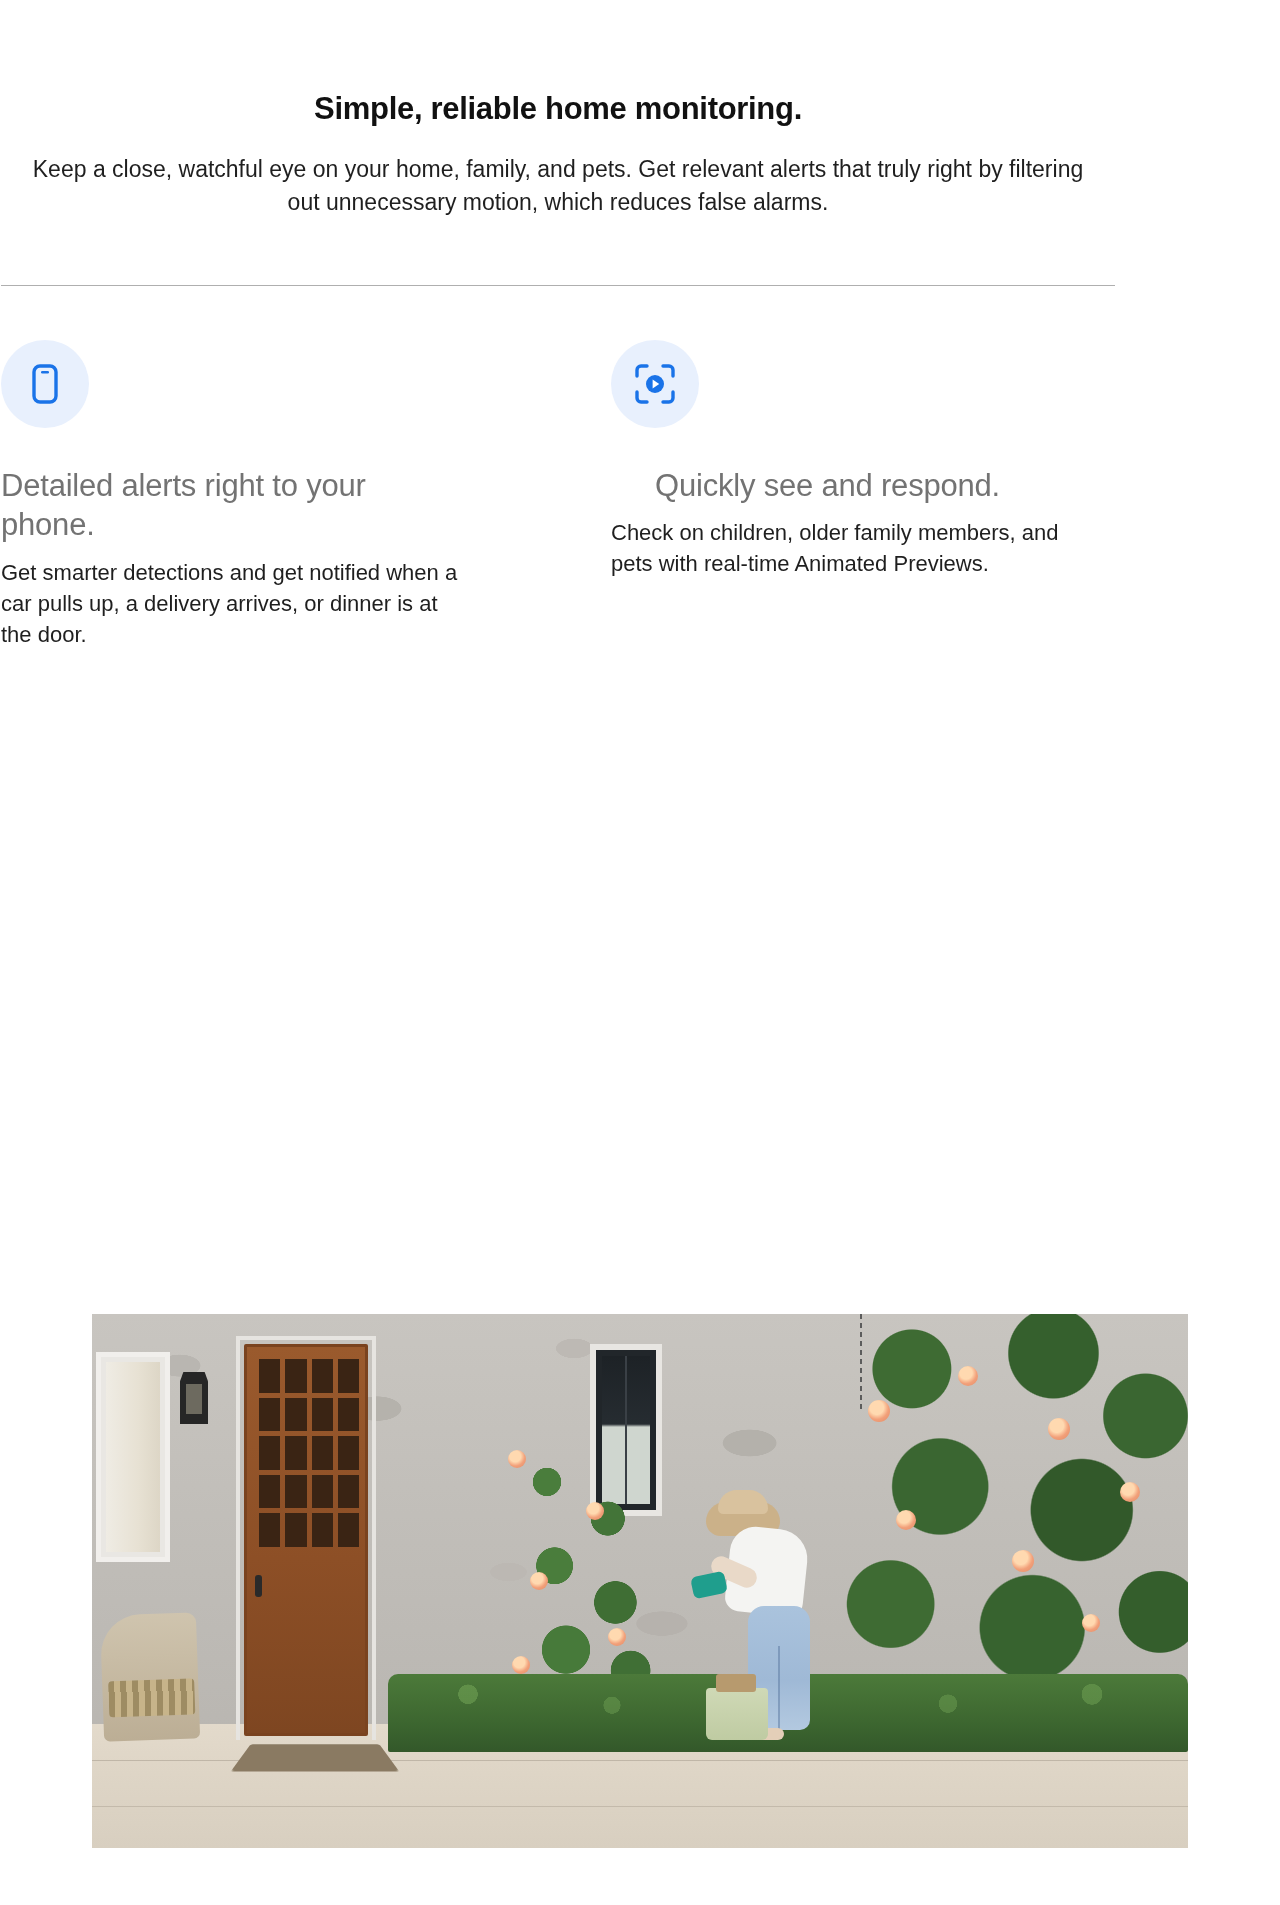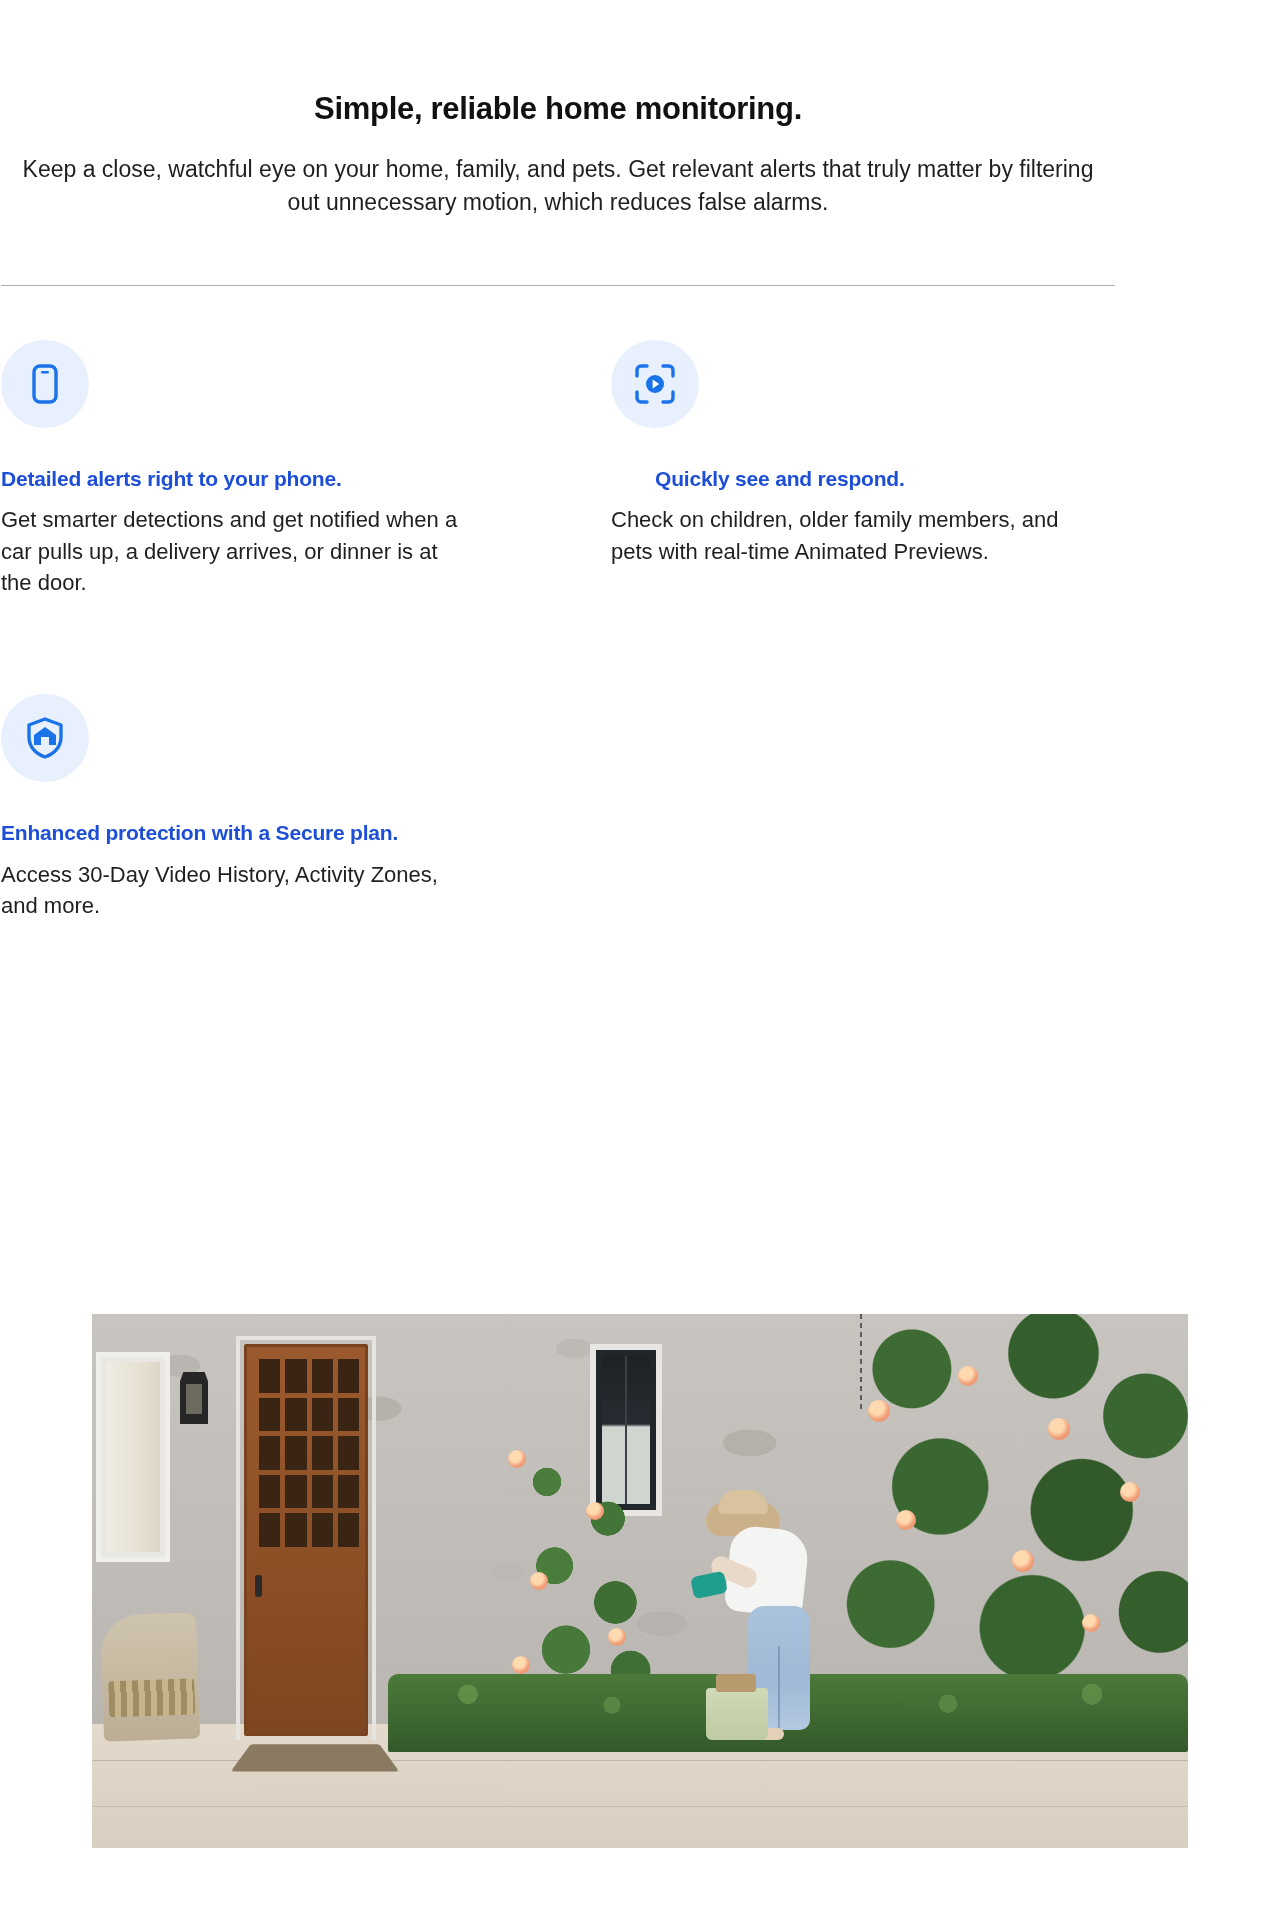--- a/index.html
+++ b/index.html
@@ -65,25 +65,25 @@
     width: 88px;
     height: 88px;
     border-radius: 50%;
     background: #e8f0fd;
     display: flex;
     align-items: center;
     justify-content: center;
   }
   .feature h2 {
     margin-top: 38px;
-    font-size: 21px;
-    font-weight: 700;
+    font-size: 31px;
+    font-weight: 400;
     line-height: 1.28;
     letter-spacing: -0.2px;
-    color: #1d4ed8;
+    color: #737373;
     max-width: 440px;
   }
   .feature p {
     margin-top: 12px;
     font-size: 22px;
     line-height: 1.42;
     color: #1f1f1f;
     max-width: 470px;
   }
   .feature.right h2 { max-width: 500px; margin-left: 44px; }
@@ -301,21 +301,21 @@
   
   svg { display:block; }
 </style>
 </head>
 <body>
 
 <div class="page">
 
   <div class="header">
     <h1>Simple, reliable home monitoring.</h1>
-    <div class="sub">Keep a close, watchful eye on your home, family, and pets. Get relevant alerts that truly matter by filtering out unnecessary motion, which reduces false alarms.</div>
+    <div class="sub">Keep a close, watchful eye on your home, family, and pets. Get relevant alerts that truly right by filtering out unnecessary motion, which reduces false alarms.</div>
   </div>
 
   <div class="divider"></div>
 
   <div class="features">
 
     <div class="feature left">
       <div class="icon-badge">
         <span>
           <svg width="40" height="44" viewBox="0 0 40 44">
@@ -338,33 +338,20 @@
             <path d="M15 41H9a4 4 0 0 1-4-4v-6" fill="none" stroke="#1a73e8" stroke-width="3.4" stroke-linecap="round"></path>
             <circle cx="23" cy="23" r="9" fill="#1a73e8"></circle>
             <path d="M20.6 18.6 27.2 23l-6.6 4.4z" fill="#ffffff"></path>
           </svg>
         </span>
       </div>
       <h2>Quickly see and respond.</h2>
       <p>Check on children, older family members, and pets with real-time Animated Previews.</p>
     </div>
 
-    <div class="feature left row2">
-      <div class="icon-badge">
-        <span>
-          <svg width="44" height="46" viewBox="0 0 44 46">
-            <path d="M22 4 6 10v12c0 10 7 17 16 20 9-3 16-10 16-20V10z" fill="none" stroke="#1a73e8" stroke-width="3.4" stroke-linejoin="round"></path>
-            <path d="M22 12 11 20v10h22V20z" fill="#1a73e8"></path>
-            <rect x="18" y="22" width="8" height="8" fill="#e8f0fd"></rect>
-          </svg>
-        </span>
-      </div>
-      <h2>Enhanced protection with a Secure plan.</h2>
-      <p>Access 30-Day Video History, Activity Zones, and more.</p>
-    </div>
 
   </div>
 
   <div class="photo-wrap">
     <div class="photo">
       <div class="wall"></div>
       <div class="ground"></div>
 
       <div class="win-left">
         <div class="curtain-l"></div>

